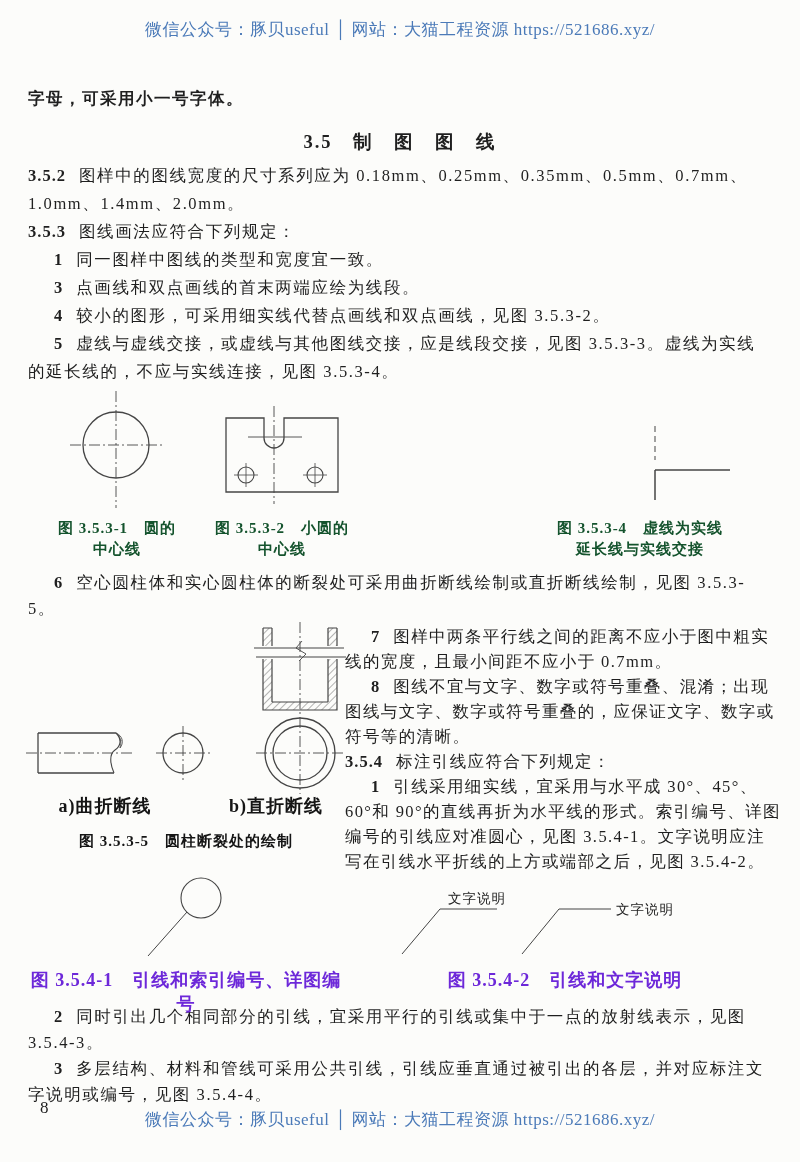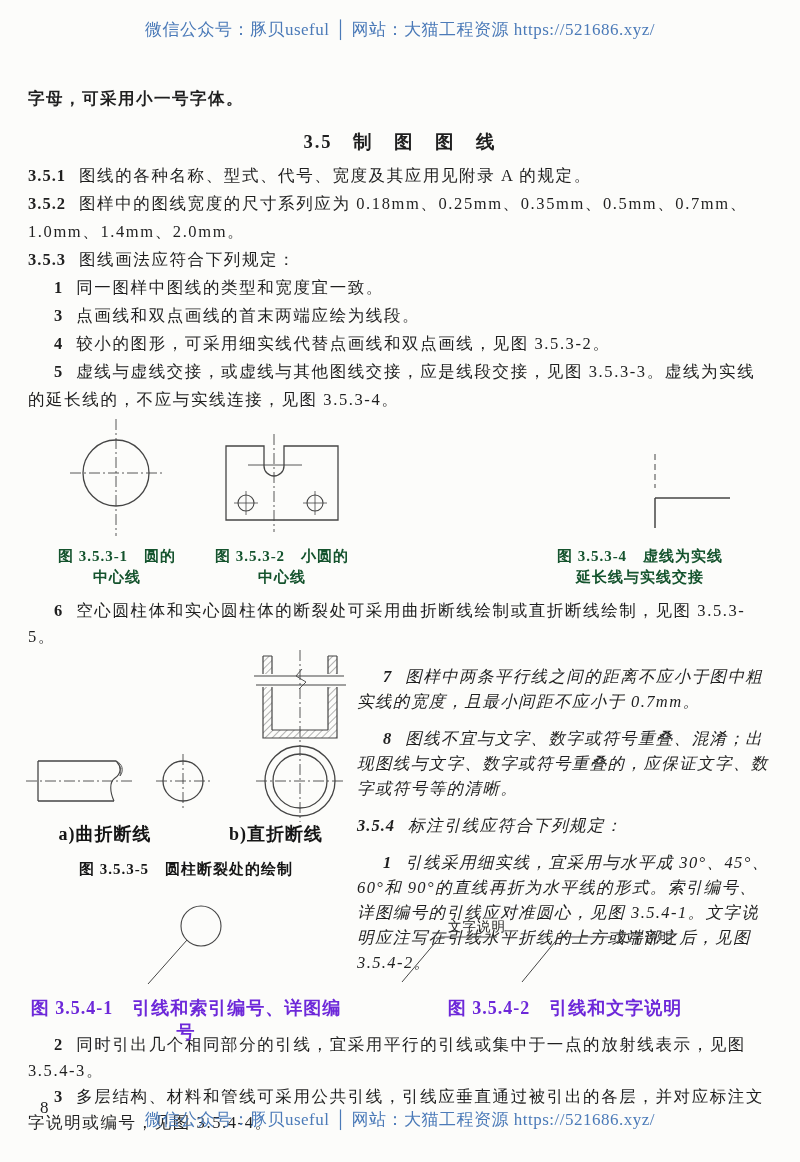--- a/index.html
+++ b/index.html
@@ -54,21 +54,21 @@
     letter-spacing:1px;text-align:center;color:#151515;
   }
   .fig3535-cap{
     position:absolute;left:16px;top:210px;width:300px;
     text-align:center;font-weight:bold;font-size:15px;letter-spacing:1px;color:#151515;
   }
   .rightcol{
     position:absolute;left:345px;top:2px;width:437px;
     font-size:16.5px;line-height:25px;letter-spacing:1.4px;
   }
-  .rightcol p{margin:12px;font-style:italic;}
+  .rightcol p{margin:0;}
   .bottomfigs{position:relative;height:130px;}
   .bf-svg1{position:absolute;left:60px;top:0;}
   .bf-svg2{position:absolute;left:400px;top:0;}
   .bf-cap1{position:absolute;left:30px;top:98px;width:312px;text-align:center;}
   .bf-cap2{position:absolute;left:410px;top:98px;width:310px;text-align:center;}
   .bf-cap1,.bf-cap2{font-weight:bold;font-size:18px;letter-spacing:1px;color:#6d28d9;}
   .list2{margin-top:4px;line-height:26px;}
   .footer{position:absolute;left:0;top:1096px;width:800px;height:50px;}
   .pageno{position:absolute;left:40px;top:2px;font-size:17px;}
   .footer-text{
@@ -82,21 +82,20 @@
 
 <div class="page">
 
   <p class="header-line blue">微信公众号：豚贝useful │ 网站：大猫工程资源 https://521686.xyz/</p>
 
   <p class="intro">字母，可采用小一号字体。</p>
 
   <h2 class="sec-heading">3.5　制　图　图　线</h2>
 
   <div class="body-block">
-    <p class="sec"><span class="num">3.5.1</span><span>图线的各种名称、型式、代号、宽度及其应用见附录 A 的规定。</span></p>
     <p class="sec"><span class="num">3.5.2</span><span>图样中的图线宽度的尺寸系列应为 0.18mm、0.25mm、0.35mm、0.5mm、0.7mm、1.0mm、1.4mm、2.0mm。</span></p>
     <p class="sec"><span class="num">3.5.3</span><span>图线画法应符合下列规定：</span></p>
     <p class="item"><span class="num">1</span><span>同一图样中图线的类型和宽度宜一致。</span></p>
     <p class="item"><span class="num">3</span><span>点画线和双点画线的首末两端应绘为线段。</span></p>
     <p class="item"><span class="num">4</span><span>较小的图形，可采用细实线代替点画线和双点画线，见图 3.5.3-2。</span></p>
     <p class="item"><span class="num">5</span><span>虚线与虚线交接，或虚线与其他图线交接，应是线段交接，见图 3.5.3-3。虚线为实线的延长线的，不应与实线连接，见图 3.5.3-4。</span></p>
   </div>
 
   <div class="figrow1">
 

